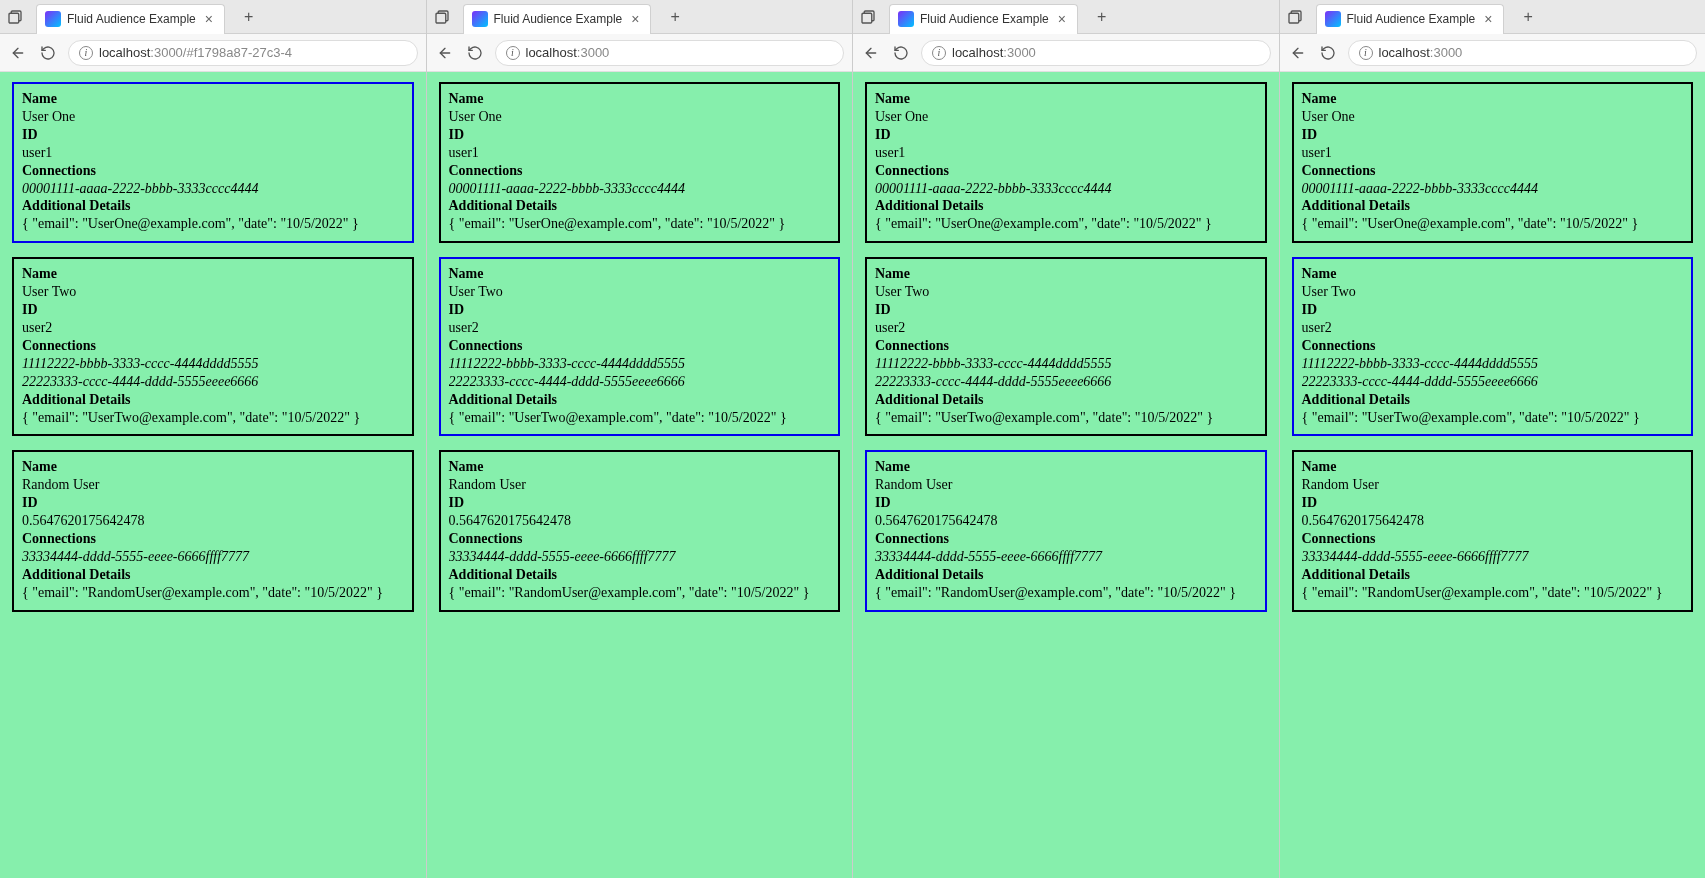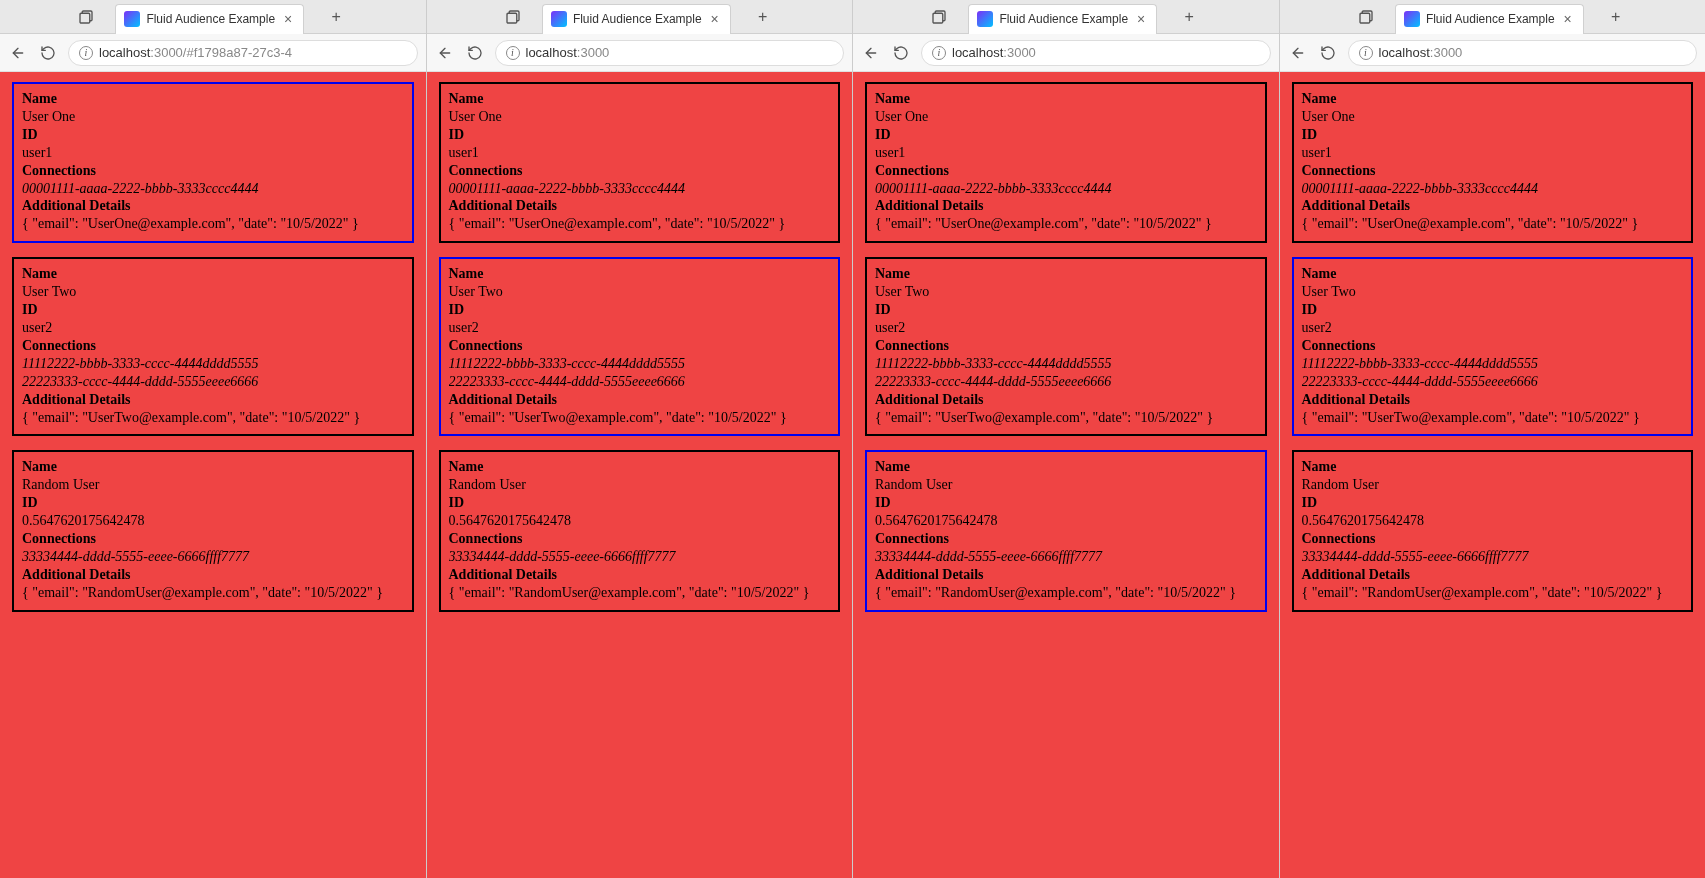--- a/index.html
+++ b/index.html
@@ -23,23 +23,22 @@
     }
     .browser-window:last-child { border-right: none; }
 
     
     .tab-bar {
       height: 34px;
       background: #e8e8e8;
       display: flex;
       align-items: center;
       padding: 0 6px;
-      gap: 20px;
+      gap: 12px;
       border-bottom: 1px solid #d0d0d0;
-      justify-content: center;
     }
     .tab-ctrl-icon {
       width: 18px;
       height: 18px;
       display: flex;
       align-items: center;
       justify-content: center;
       color: #555;
     }
     .tab {
@@ -126,21 +125,21 @@
       font-style: italic;
       color:#555;
       flex-shrink:0;
     }
     .addr-text { color:#333; }
     .addr-text .muted { color:#888; }
 
     
     .page {
       flex: 1;
-      background: #ef4444;
+      background: #86efac;
       padding: 10px 12px;
       overflow: auto;
     }
     .card {
       border: 2px solid #000;
       padding: 6px 8px 8px;
       margin-bottom: 14px;
       line-height: 1.28;
     }
     .card.selected { border-color: #0000ee; }

